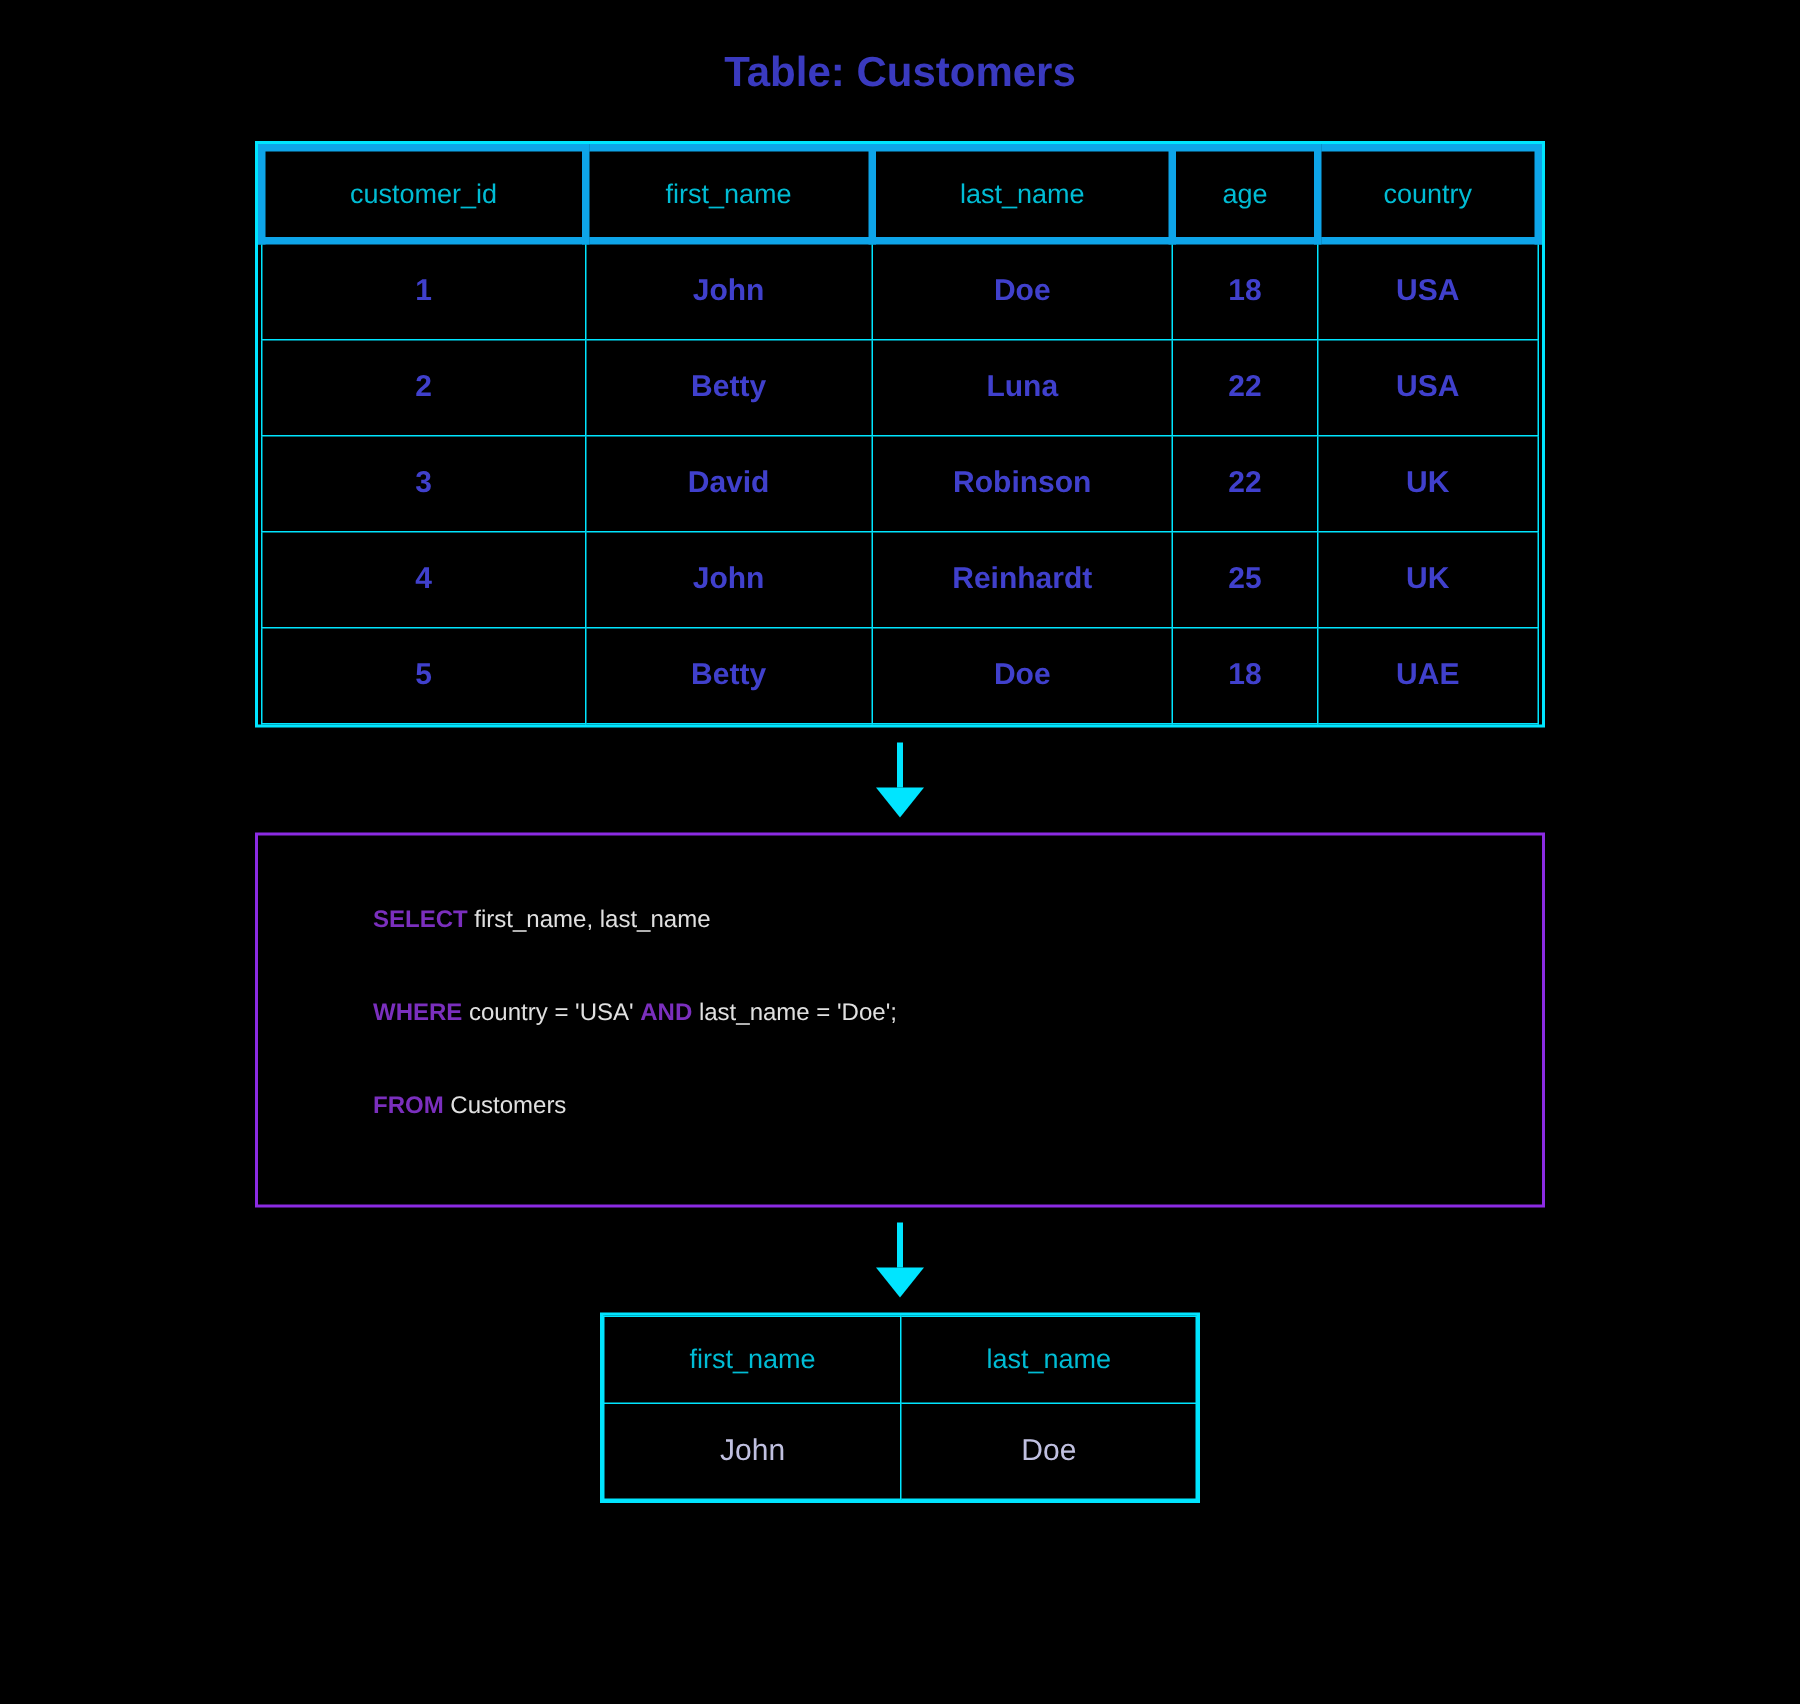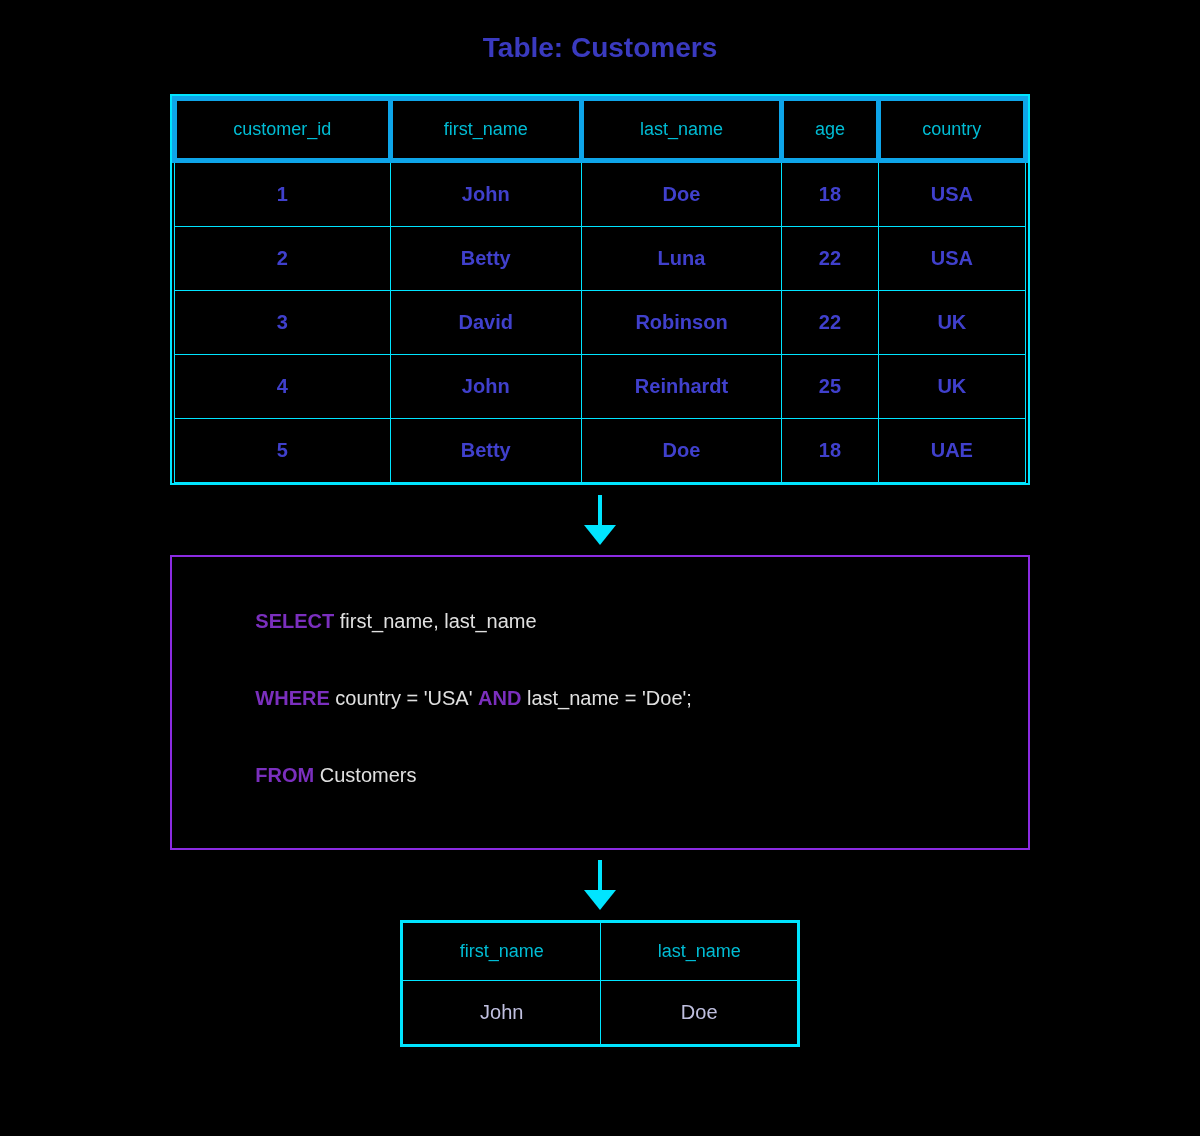--- a/index.html
+++ b/index.html
@@ -90,21 +90,21 @@
 
     
     .sql-box {
       border: 2px solid #8b2be2;
       width: 860px;
       padding: 30px 50px;
       margin: 0;
     }
 
     .sql-line {
-      font-size: 20px;
+      font-size: 16px;
       margin-bottom: 8px;
       white-space: pre;
     }
 
     .sql-keyword {
       color: #7b2fbe;
       font-weight: bold;
     }
 
     .sql-text {

